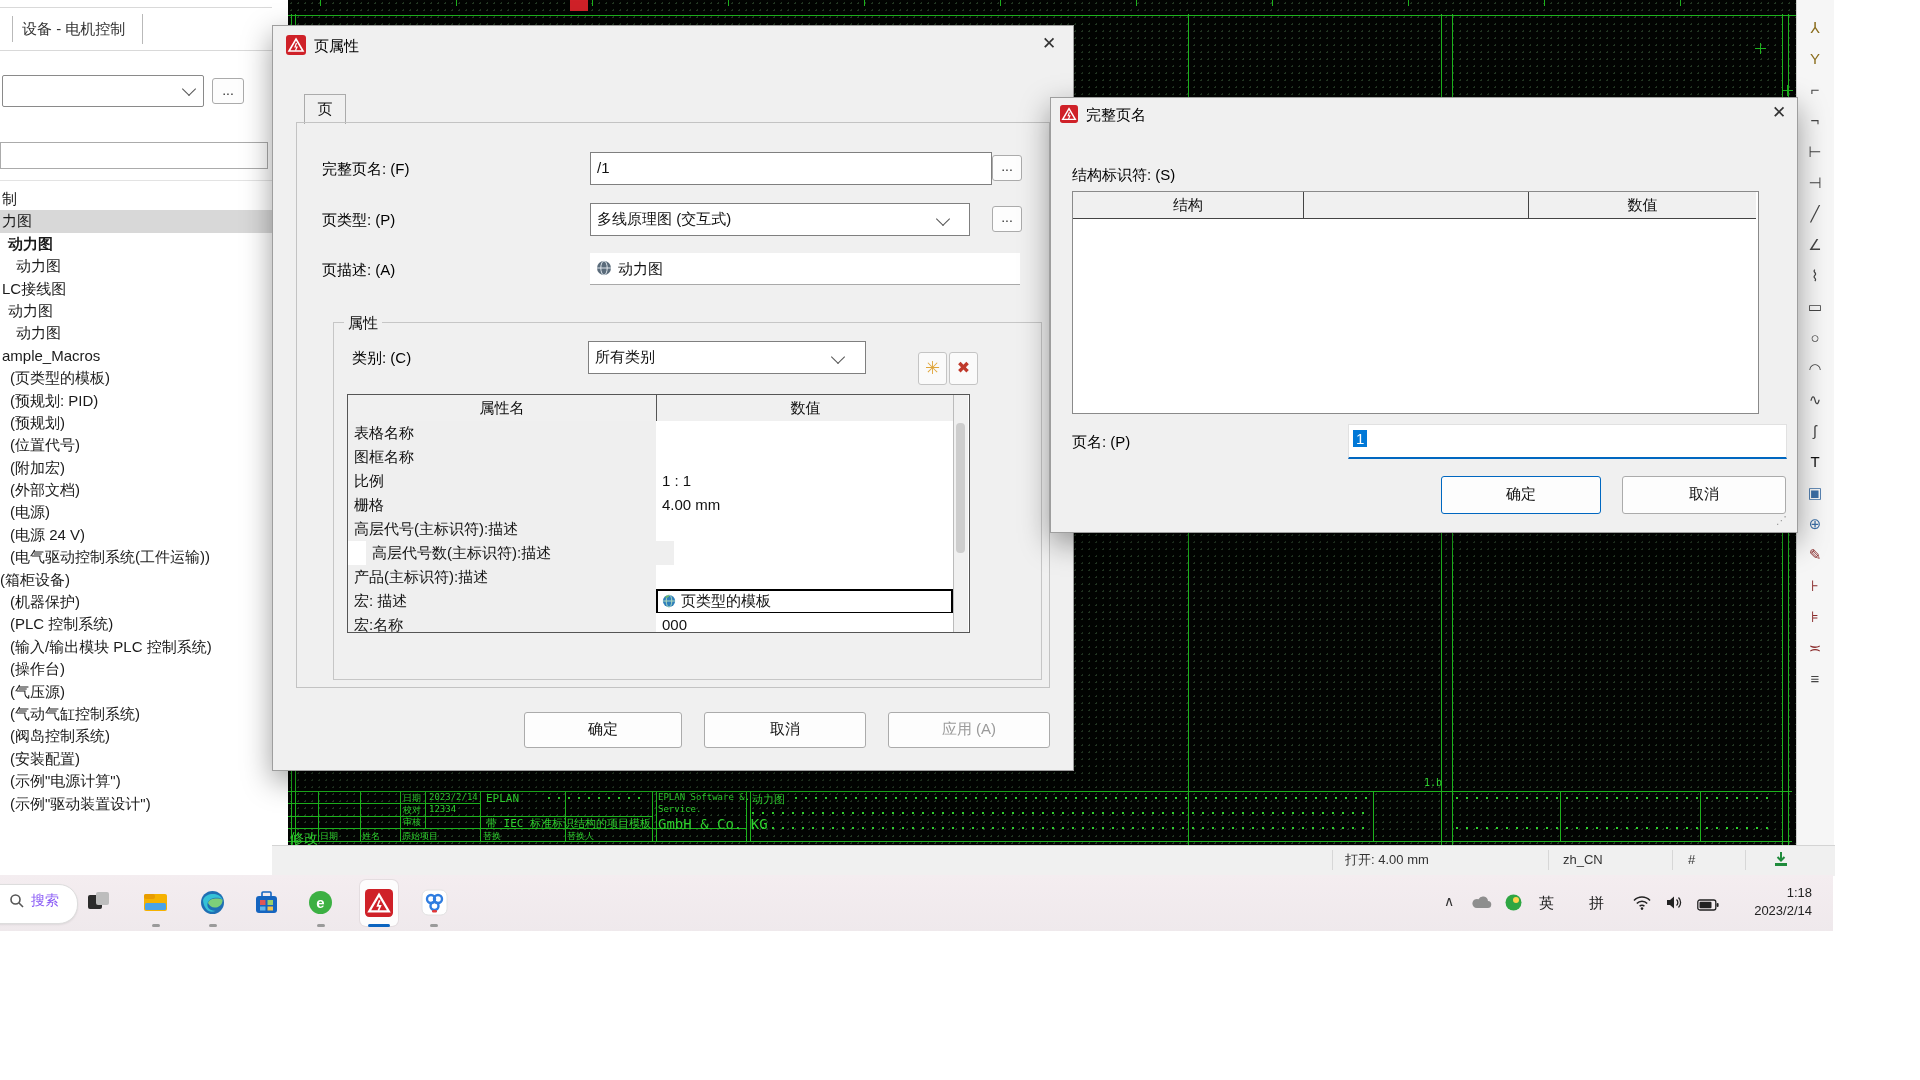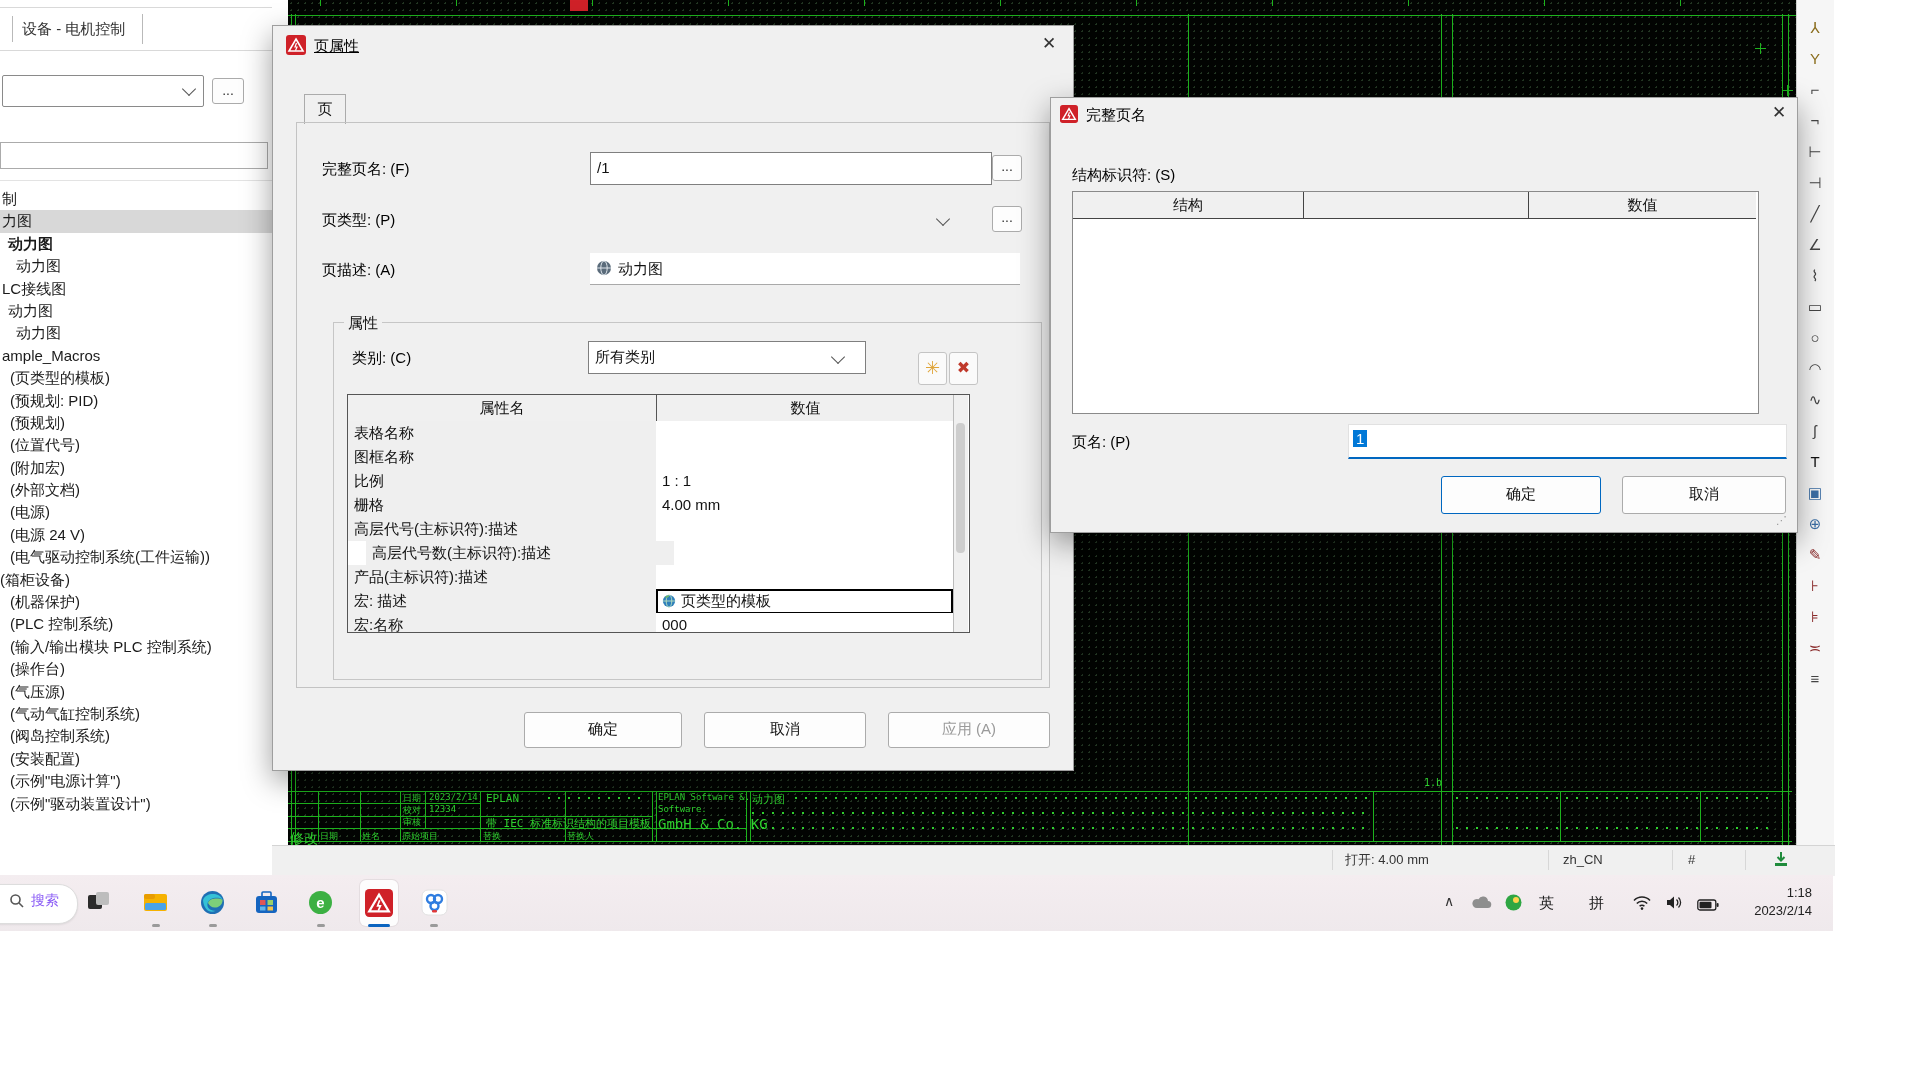--- a/index.html
+++ b/index.html
@@ -117,21 +117,21 @@
       <div class="abs gtext" style="left:320px;top:830px;font-size:9px;">日期</div>
       <div class="abs gtext" style="left:362px;top:830px;font-size:9px;">姓名</div>
       <div class="abs gtext" style="left:402px;top:830px;font-size:9px;">原始项目</div>
       <div class="abs gtext" style="left:483px;top:830px;font-size:9px;">替换</div>
       <div class="abs gtext" style="left:567px;top:830px;font-size:9px;">替换人</div>
     </div>
   <div class="abs gtext" style="left:486px;top:792px;font-size:11px;">EPLAN</div>
   <div class="abs leader" style="left:548px;top:797px;width:100px;"></div>
   <div class="abs gtext" style="left:486px;top:816px;font-size:11px;">带 IEC 标准标识结构的项目模板</div>
   <div class="abs gtext" style="left:658px;top:792px;font-size:9px;">EPLAN Software &amp;.</div>
-  <div class="abs gtext" style="left:658px;top:804px;font-size:9px;">Software.</div>
+  <div class="abs gtext" style="left:658px;top:804px;font-size:9px;">Service.</div>
   <div class="abs gtext" style="left:658px;top:816px;font-size:14px;">GmbH &amp; Co. KG</div>
   <div class="abs gtext" style="left:752px;top:792px;font-size:11px;">动力图</div>
   <div class="abs leader" style="left:795px;top:797px;width:575px;"></div>
   <div class="abs leader" style="left:752px;top:812px;width:618px;"></div>
   <div class="abs leader" style="left:752px;top:827px;width:618px;"></div>
   <div class="abs leader" style="left:1456px;top:797px;width:320px;"></div>
   <div class="abs leader" style="left:1456px;top:827px;width:320px;"></div>
 
   <div class="abs rtools"></div>
   <div id="rtoolicons">
@@ -218,30 +218,31 @@
   </div>
 
   <div class="abs dlg" style="left:272px;top:25px;width:800px;height:744px;"></div>
   <div class="abs" style="left:286px;top:35px;">
     <svg width="20" height="20" viewBox="0 0 20 20">
         <rect width="20" height="20" rx="3" fill="#cf2128"></rect>
         <path d="M10 4 L17 16 H3 Z" fill="none" stroke="#fff" stroke-width="1.6"></path>
         <path d="M10.5 8 L9 12 h2 l-1.5 3.5" stroke="#fff" stroke-width="1.2" fill="none"></path>
       </svg>
   </div>
-  <div class="abs dtitle" style="left:314px;top:37px;text-decoration:underline;">页属性</div>
+  <div class="abs dtitle" style="left:314px;top:37px;">页属性</div>
   <div class="abs closex" style="left:1036px;top:33px;width:26px;height:24px;">✕</div>
   <div class="abs" style="left:304px;top:94px;width:40px;height:29px;background:#f0f0f0;border:1px solid #ababab;border-bottom:none;text-align:center;font-size:15px;line-height:28px;">页</div>
   <div class="abs" style="left:296px;top:122px;width:752px;height:564px;border:1px solid #c3c3c3;"></div>
 
   <div class="abs lbl" style="left:322px;top:160px;">完整页名: (F)</div>
   <div class="abs inputbox" style="left:590px;top:152px;width:388px;height:31px;">/1</div>
   <div class="abs dotsbtn" style="left:992px;top:155px;width:28px;height:24px;line-height:20px;">...</div>
 
   <div class="abs lbl" style="left:322px;top:211px;">页类型: (P)</div>
+  <div class="abs cbox" style="left:590px;top:203px;width:366px;height:31px;">多线原理图 (交互式)</div>
   <div class="abs chev" style="left:938px;top:214px;"></div>
   <div class="abs dotsbtn" style="left:992px;top:206px;width:28px;height:24px;line-height:20px;">...</div>
 
   <div class="abs lbl" style="left:322px;top:261px;">页描述: (A)</div>
   <div class="abs" style="left:590px;top:253px;width:430px;height:31px;background:#fff;border-bottom:1px solid #a9a9a9;">
     <span class="abs" style="left:6px;top:7px;">
       <svg width="16" height="16" viewBox="0 0 16 16">
           <circle cx="8" cy="8" r="7" fill="#5a6b7a"></circle>
           <ellipse cx="8" cy="8" rx="3.2" ry="7" fill="none" stroke="#dfe6ec" stroke-width="1"></ellipse>
           <path d="M1 8 h14" stroke="#dfe6ec" stroke-width="1"></path>

